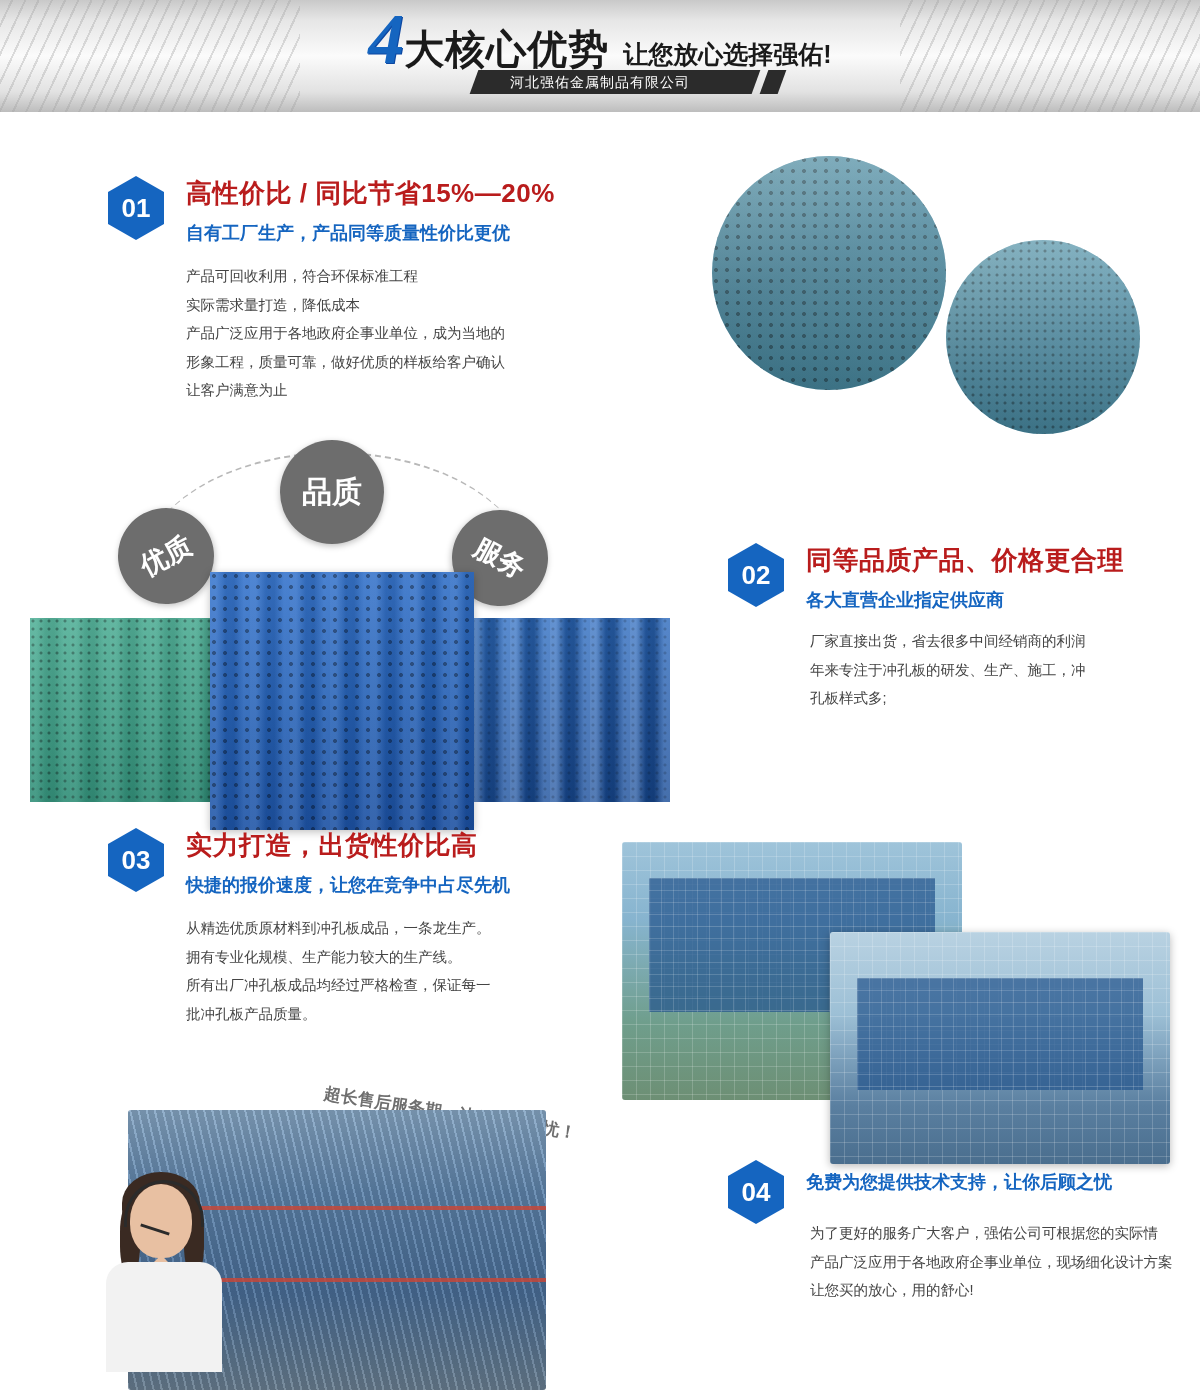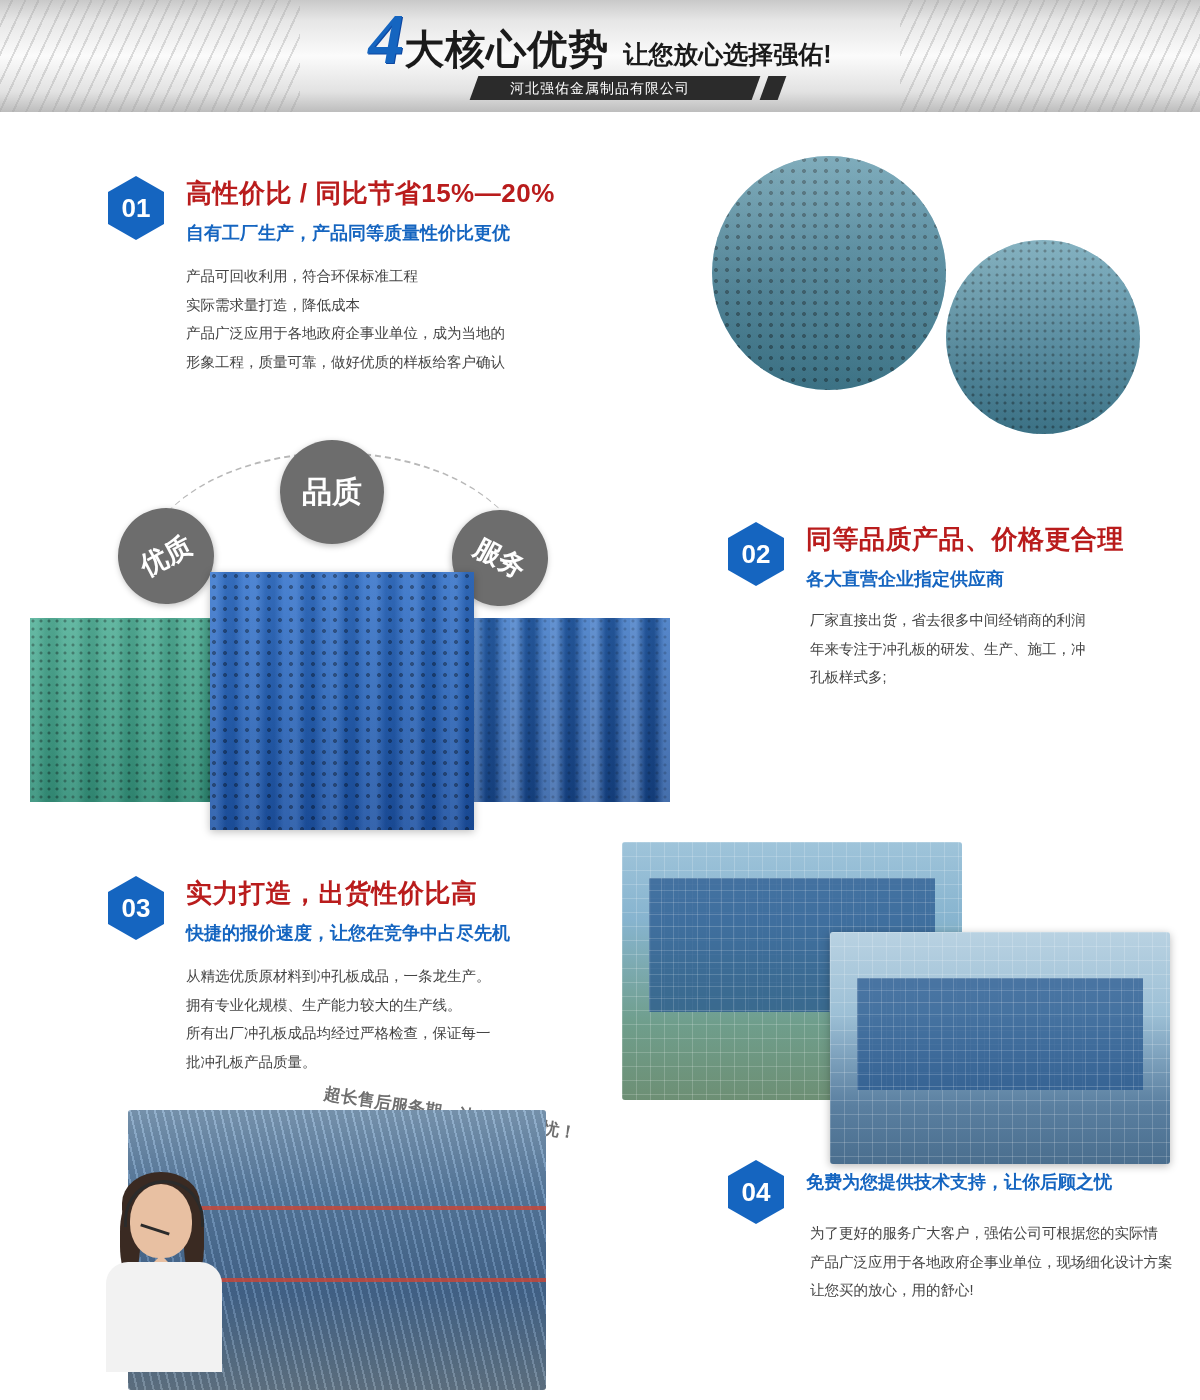--- a/index.html
+++ b/index.html
@@ -73,21 +73,21 @@
   }
   .title-sub {
     font-size: 25px;
     font-weight: bold;
     color: #1a1a1a;
     margin-left: 14px;
     line-height: 60px;
   }
   .company-bar {
     position: relative;
-    margin-top: 6px;
+    margin-top: 0;
     height: 24px;
     display: flex;
   }
   .company-bar .bar-bg {
     position: absolute;
     left: -10px;
     right: -40px;
     top: 0;
     bottom: 0;
     background: #2b2b2b;
@@ -362,22 +362,22 @@
     font-size: 17px;
     color: #6f6f6f;
     font-weight: bold;
     transform: rotate(9deg);
     transform-origin: left top;
     white-space: nowrap;
   }
 
   
   .s01 { left: 108px; top: 176px; width: 580px; }
-  .s02 { left: 728px; top: 522px; width: 450px; }
-  .s03 { left: 108px; top: 876px; width: 520px; }
+  .s02 { left: 728px; top: 543px; width: 450px; }
+  .s03 { left: 108px; top: 828px; width: 520px; }
   .s04 { left: 728px; top: 1160px; width: 460px; }
 
   .blk-head { display: flex; align-items: flex-start; }
   .blk-head .texts { margin-left: 22px; }
   .blk-body { margin-top: 20px; }
   .s01 .blk-body { margin-left: 78px; margin-top: 22px; }
   .s02 .blk-body { margin-left: 82px; margin-top: 20px; }
   .s03 .blk-body { margin-left: 78px; margin-top: 22px; }
   .s04 .blk-body { margin-left: 82px; margin-top: 0; }
 </style>
@@ -420,20 +420,21 @@
     <div class="texts">
       <div class="head-line">高性价比 / 同比节省15%—20%</div>
       <div class="sub-line">自有工厂生产，产品同等质量性价比更优</div>
     </div>
   </div>
   <div class="blk-body body-text">
     <p>产品可回收利用，符合环保标准工程</p>
     <p>实际需求量打造，降低成本</p>
     <p>产品广泛应用于各地政府企事业单位，成为当地的</p>
     <p>形象工程，质量可靠，做好优质的样板给客户确认</p>
+    <p>让客户满意为止</p>
   </div>
 </div>
 
 <div class="dashed-arc"></div>
 <div class="bubble center">
   <span class="bubble-text">品质</span>
 </div>
 <div class="bubble left">
   <span class="bubble-text">优质</span>
 </div>

